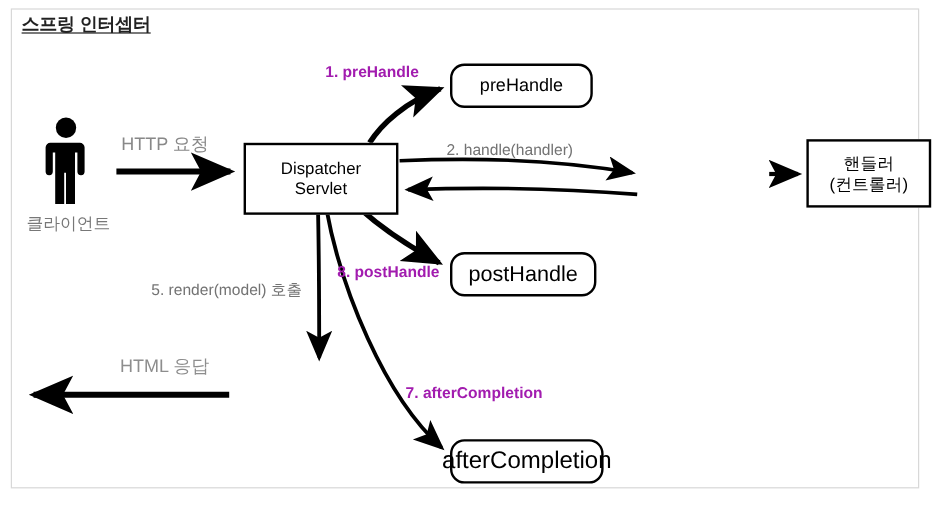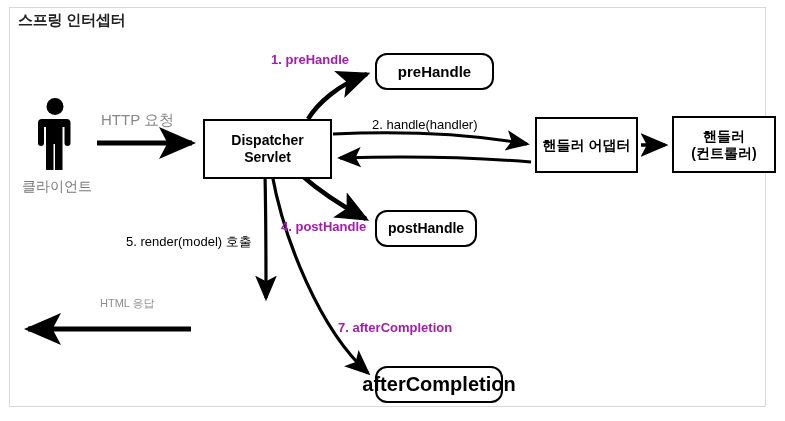--- a/index.html
+++ b/index.html
@@ -30,20 +30,21 @@
     box-sizing: border-box;
     background: #ffffff;
   }
   .panel-title {
     position: absolute;
     left: 18px;
     top: 11px;
     font-size: 15px;
     font-weight: bold;
     color: #222222;
+    text-decoration: underline;
     text-underline-offset: 2px;
     letter-spacing: -0.2px;
     white-space: nowrap;
   }
   
   #arrows {
     position: absolute;
     left: 0;
     top: 0;
     width: 785px;
@@ -52,42 +53,42 @@
   }
   
   .node {
     position: absolute;
     box-sizing: border-box;
     background: #ffffff;
     display: flex;
     align-items: center;
     justify-content: center;
     text-align: center;
-    font-weight: bold;
+    font-weight: normal;
     color: #000000;
     line-height: 1.18;
   }
   .node.rect {
     border: 2px solid #000000;
   }
   .node.round {
     border: 2px solid #000000;
     border-radius: 12px;
   }
   #node-dispatcher {
     left: 203px; top: 119px; width: 129px; height: 60px;
     font-size: 14px;
   }
   #node-prehandle {
     left: 375px; top: 53px; width: 119px; height: 37px;
     font-size: 15px;
   }
   #node-posthandle {
-    left: 375px; top: 210px; width: 102px; height: 37px;
-    font-size: 14px;
+    left: 375px; top: 210px; width: 122px; height: 37px;
+    font-size: 18px;
   }
   #node-aftercompletion {
     left: 375px; top: 366px; width: 128px; height: 37px;
     font-size: 20px;
   }
   #node-handleradapter {
     left: 535px; top: 117px; width: 103px; height: 56px;
     font-size: 14px;
   }
   #node-handler {
@@ -103,26 +104,26 @@
     position: absolute;
     white-space: nowrap;
     color: #808080;
     font-size: 13px;
   }
   .label.dark {
     color: #a21caf;
     font-weight: bold;
   }
   .label.grayhead {
-    color: #000000;
+    color: #737373;
     font-weight: normal;
   }
   #label-http-request { left: 101px; top: 111px; font-size: 15px; color: #888888; }
   #label-client { left: 22px; top: 178px; font-size: 14px; color: #777777; }
-  #label-html-response { left: 100px; top: 296px; font-size: 11px; color: #8d8d8d; }
+  #label-html-response { left: 100px; top: 296px; font-size: 15px; color: #8d8d8d; }
   #label-step1 { left: 271px; top: 52px; }
   #label-step2 { left: 372px; top: 117px; }
   #label-step3 { left: 373px; top: 168px; }
   #label-step4 { left: 281px; top: 219px; }
   #label-step5 { left: 126px; top: 233px; }
   #label-step6 { left: 338px; top: 320px; }
   
   #client-figure {
     position: absolute;
     left: 36px;
@@ -186,35 +187,32 @@
   </div>
 
   <div class="node round" id="node-posthandle">
     <span>postHandle</span>
   </div>
 
   <div class="node round" id="node-aftercompletion">
     <span>afterCompletion</span>
   </div>
 
-  <div class="node rect" id="node-handleradapter">
-    <span>핸들러 어댑터</span>
-  </div>
 
   <div class="node rect" id="node-handler">
     <span>
       <span>핸들러</span><br>
       <span>(컨트롤러)</span>
     </span>
   </div>
 
 
   <div class="label" id="label-http-request">HTTP 요청</div>
   <div class="label" id="label-client">클라이언트</div>
   <div class="label" id="label-html-response">HTML 응답</div>
 
   <div class="label dark" id="label-step1">1. preHandle</div>
   <div class="label grayhead" id="label-step2">2. handle(handler)</div>
-  <div class="label dark" id="label-step4">4. postHandle</div>
+  <div class="label dark" id="label-step4">8. postHandle</div>
   <div class="label grayhead" id="label-step5">5. render(model) 호출</div>
   <div class="label dark" id="label-step6">7. afterCompletion</div>
 
 </div>
 
 </body></html>

